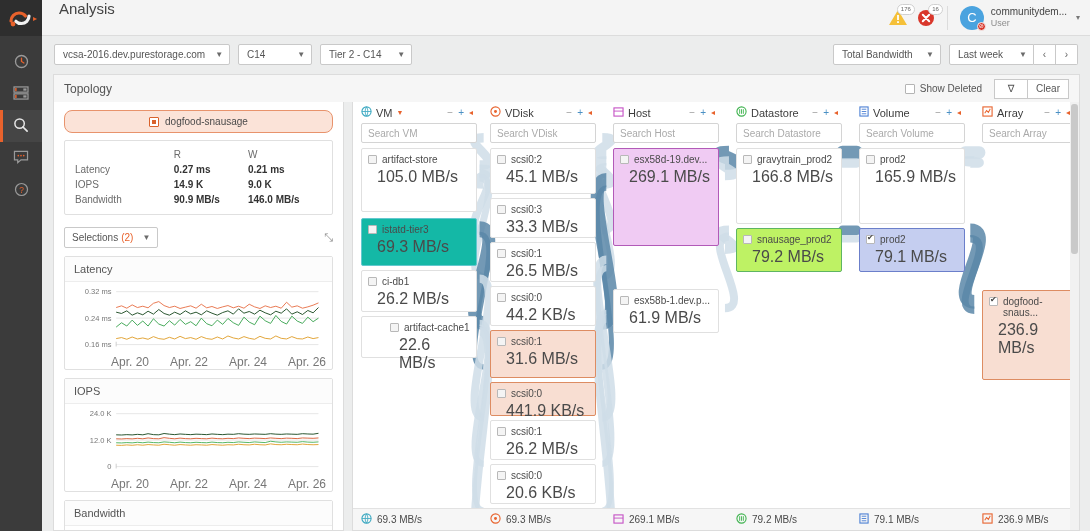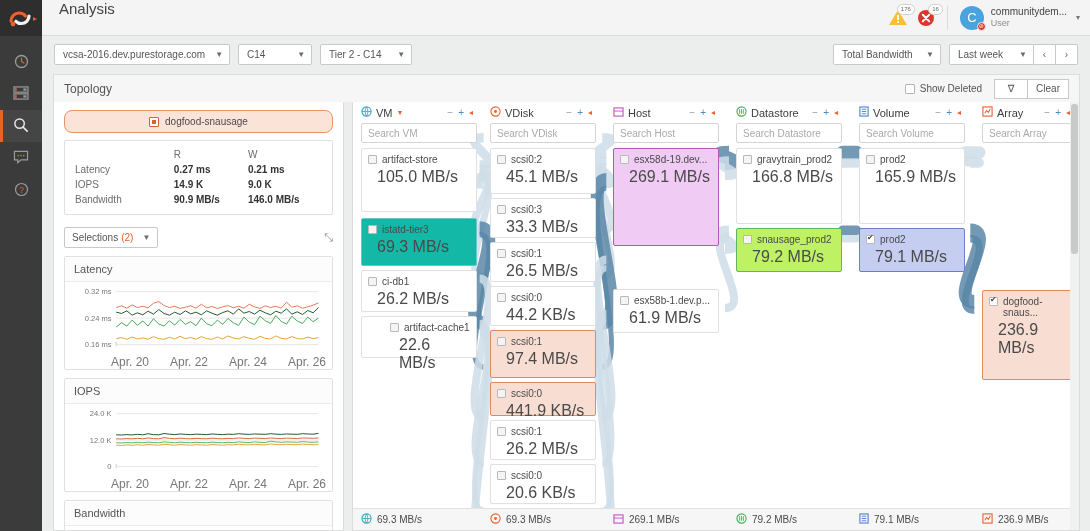--- a/index.html
+++ b/index.html
@@ -577,21 +577,21 @@
                 <span class="cb"></span>
                 <span>scsi0:0</span>
               </div>
               <div class="bw">44.2 KB/s</div>
             </div>
             <div class="node sel-peach" style="top: 182px; height: 48px;">
               <div class="nm">
                 <span class="cb"></span>
                 <span>scsi0:1</span>
               </div>
-              <div class="bw">97.4 MB/s</div>
+              <div class="bw">31.6 MB/s</div>
             </div>
             <div class="node sel-peach" style="top: 234px; height: 34px;">
               <div class="nm">
                 <span class="cb"></span>
                 <span>scsi0:0</span>
               </div>
               <div class="bw">441.9 KB/s</div>
             </div>
             <div class="node" style="top: 272px; height: 40px;">
               <div class="nm">

